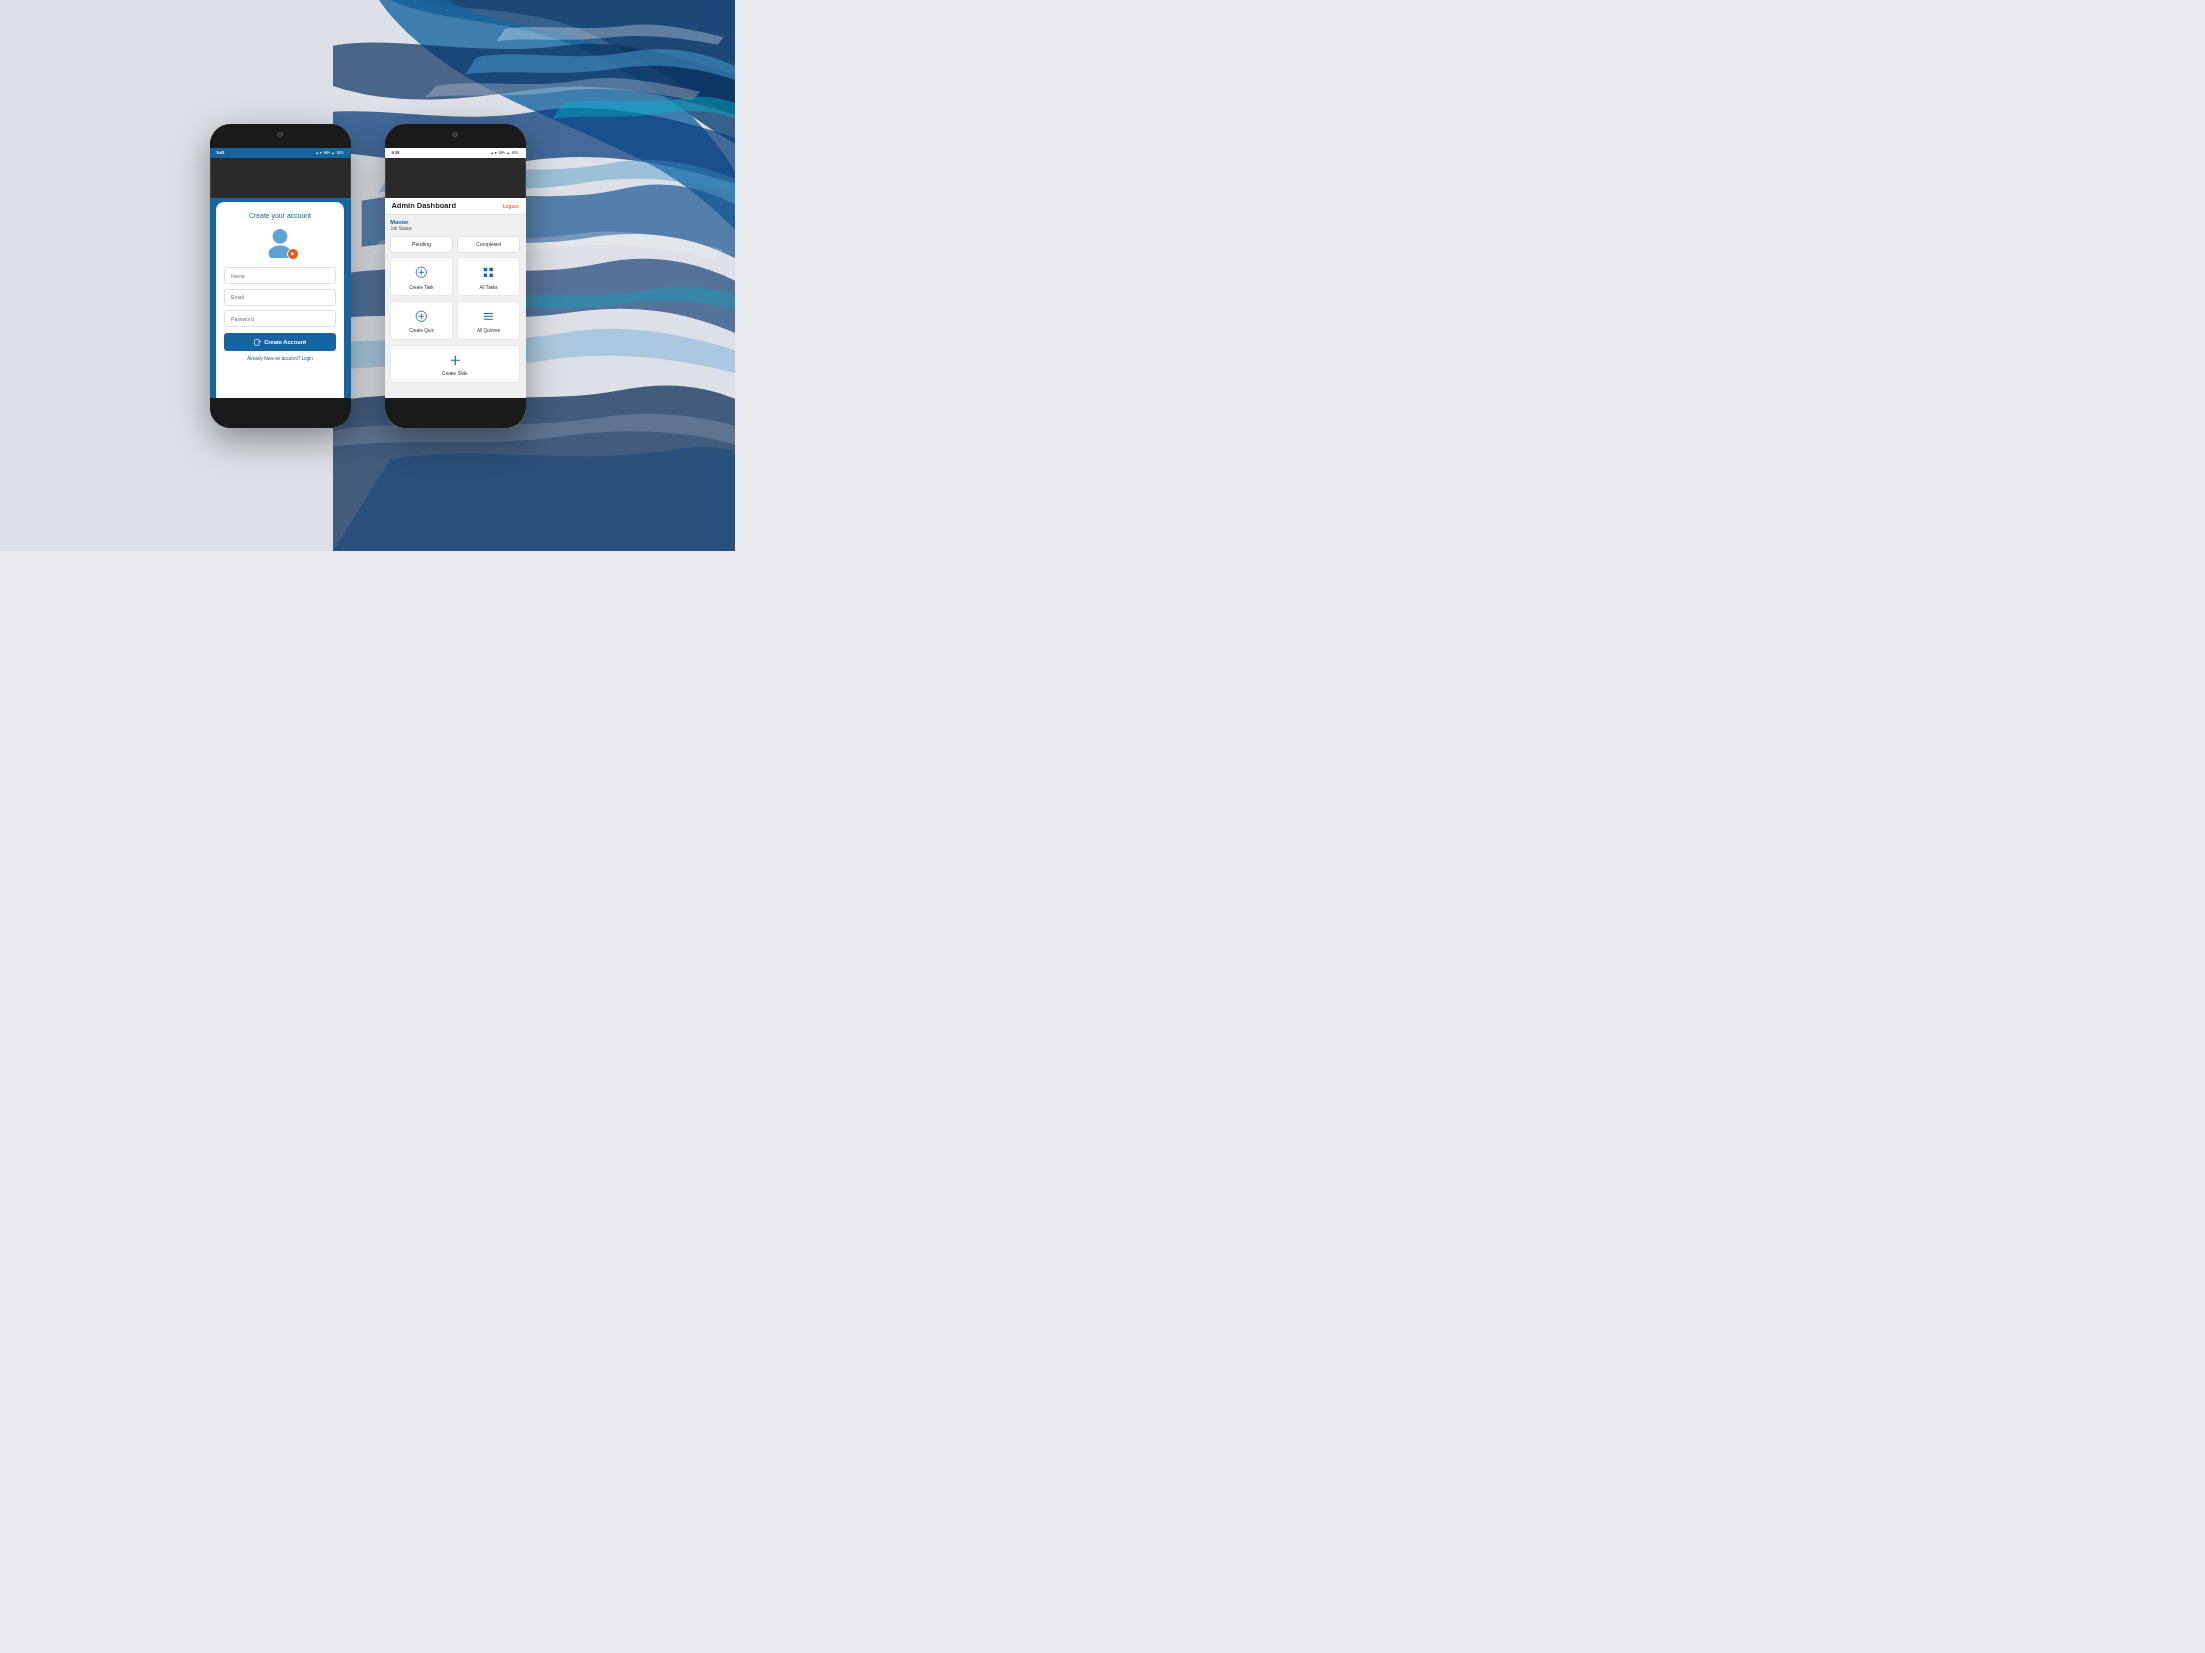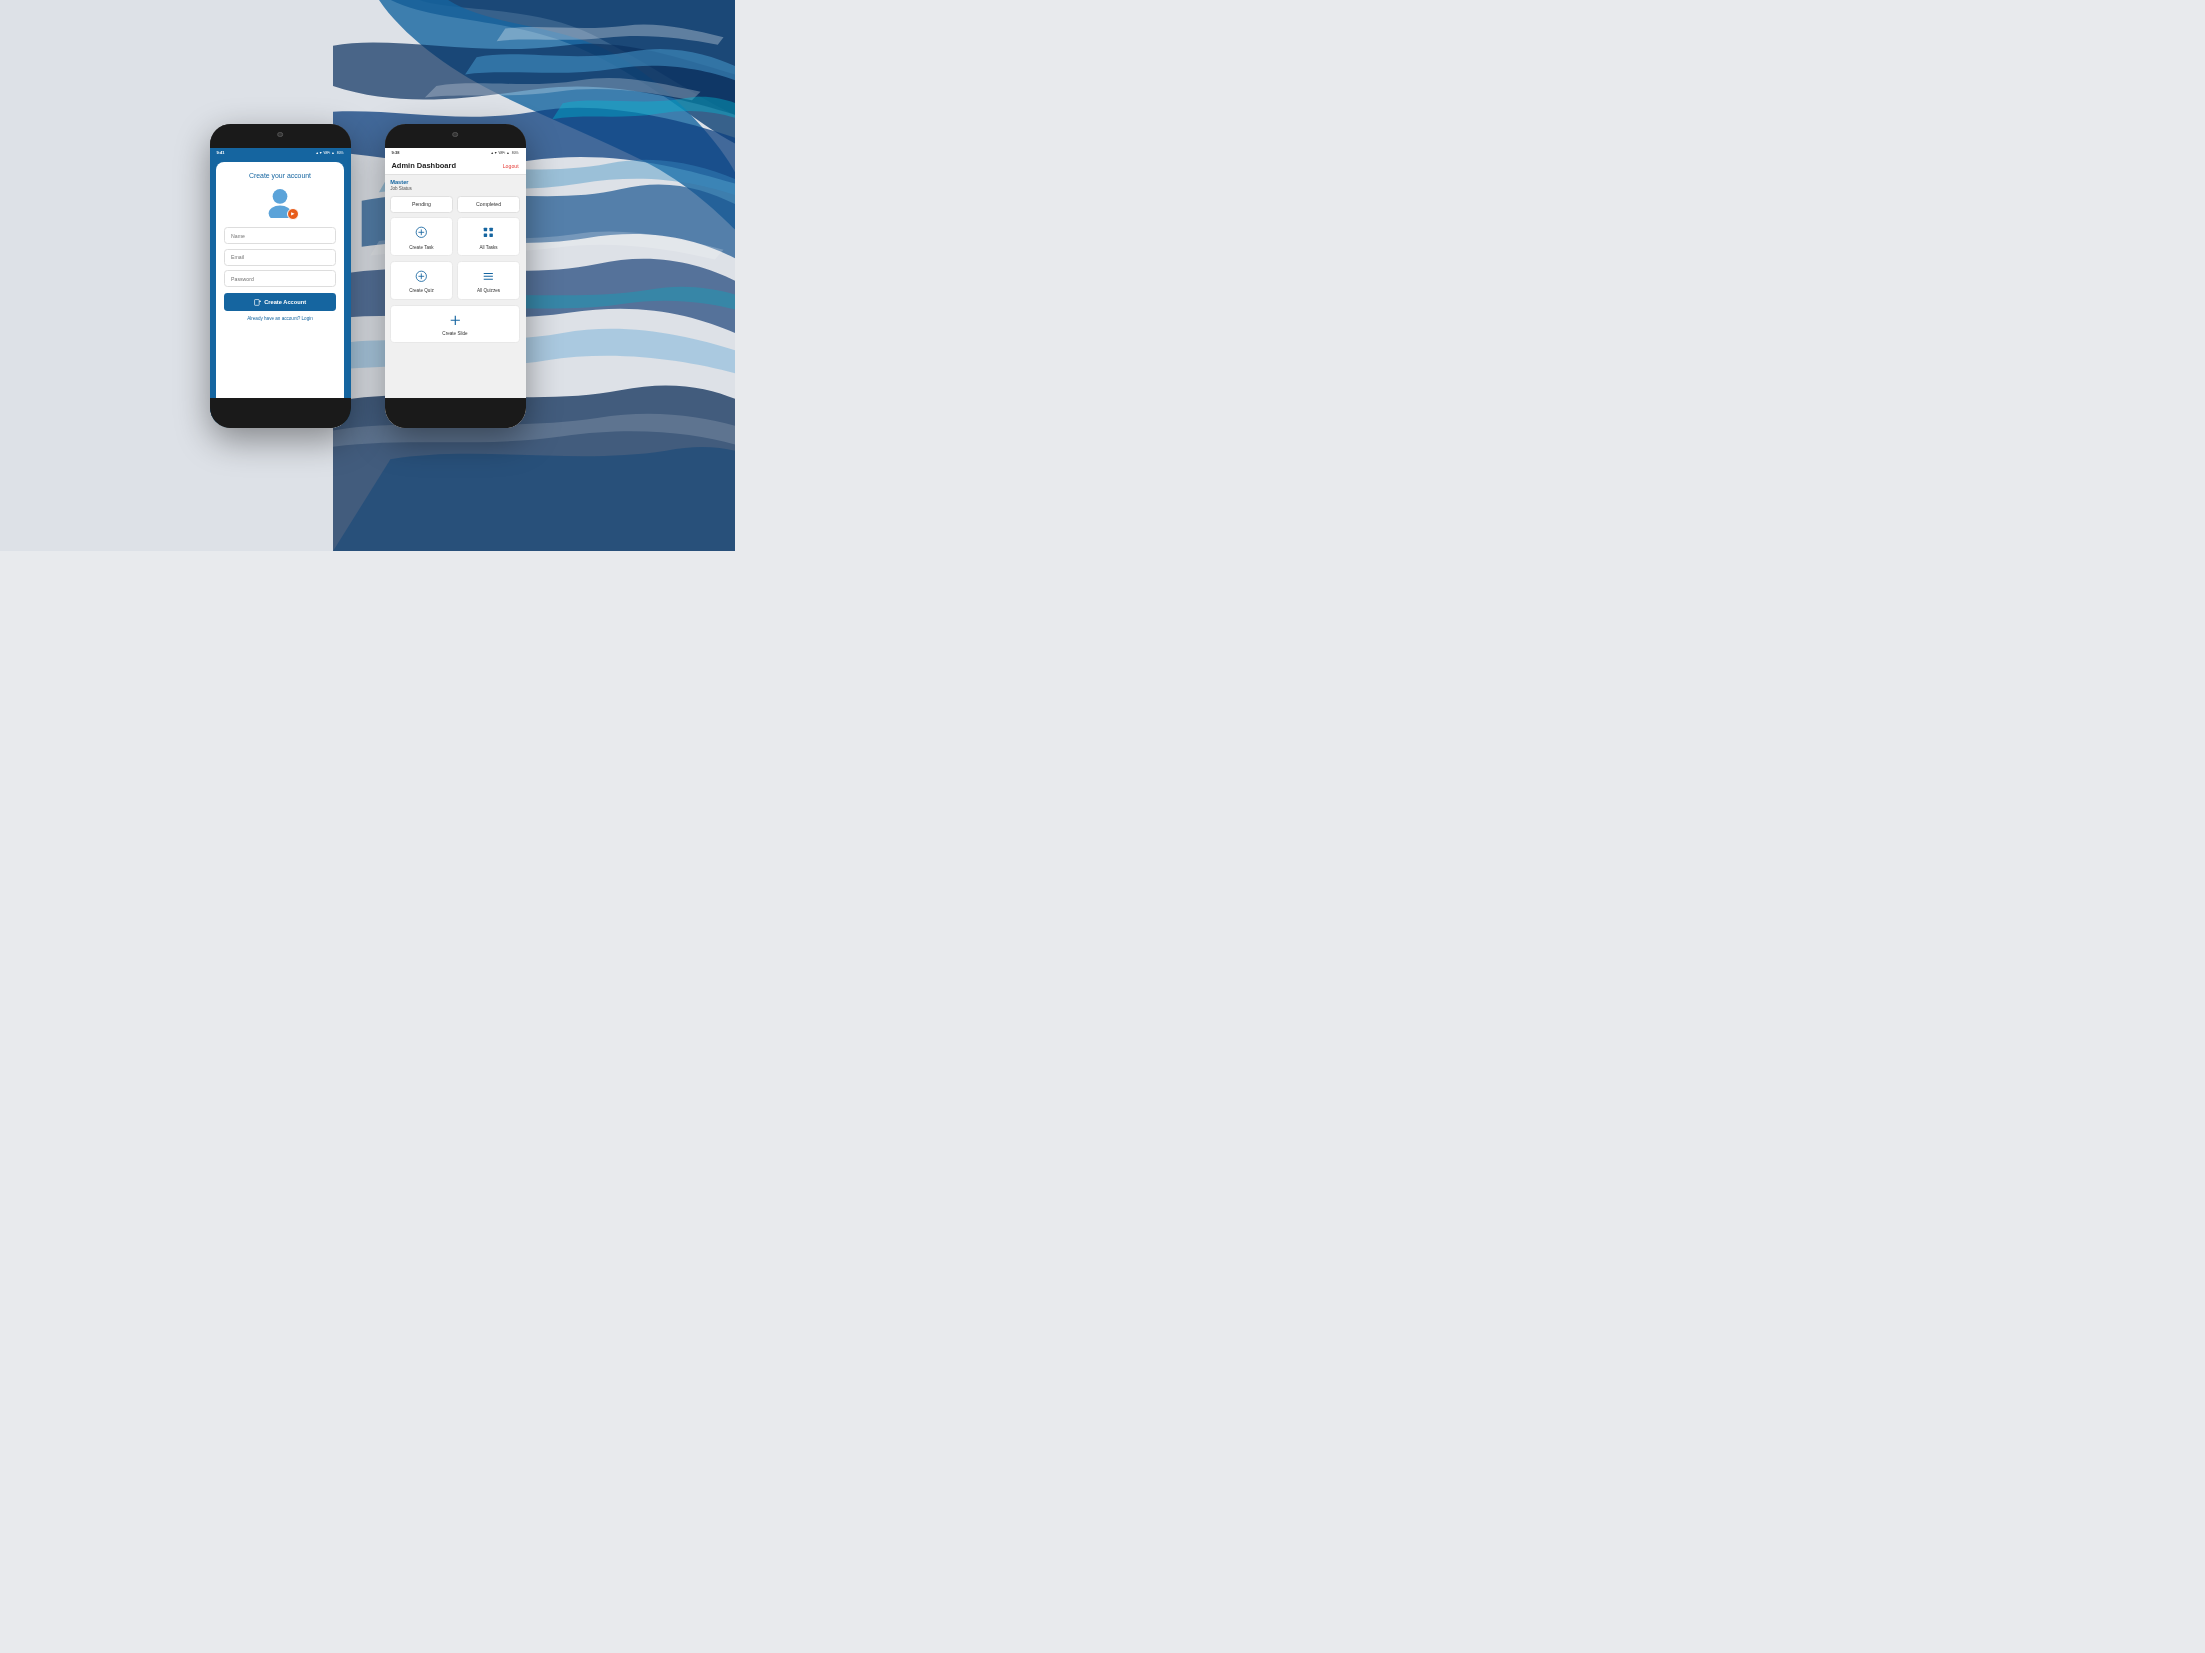--- a/index.html
+++ b/index.html
@@ -116,20 +116,21 @@
       align-items: center;
       gap: 1.1px;
       font-size: 3.4px;
     }
 
     
     .phone-screen {
       flex: 1;
       overflow: hidden;
       position: relative;
+      margin-top: 40px;
     }
 
     
     .bottom-nav {
       position: absolute;
       bottom: 0;
       left: 0; right: 0;
       height: 30px;
       background: #1a1a1a;
       display: flex;

